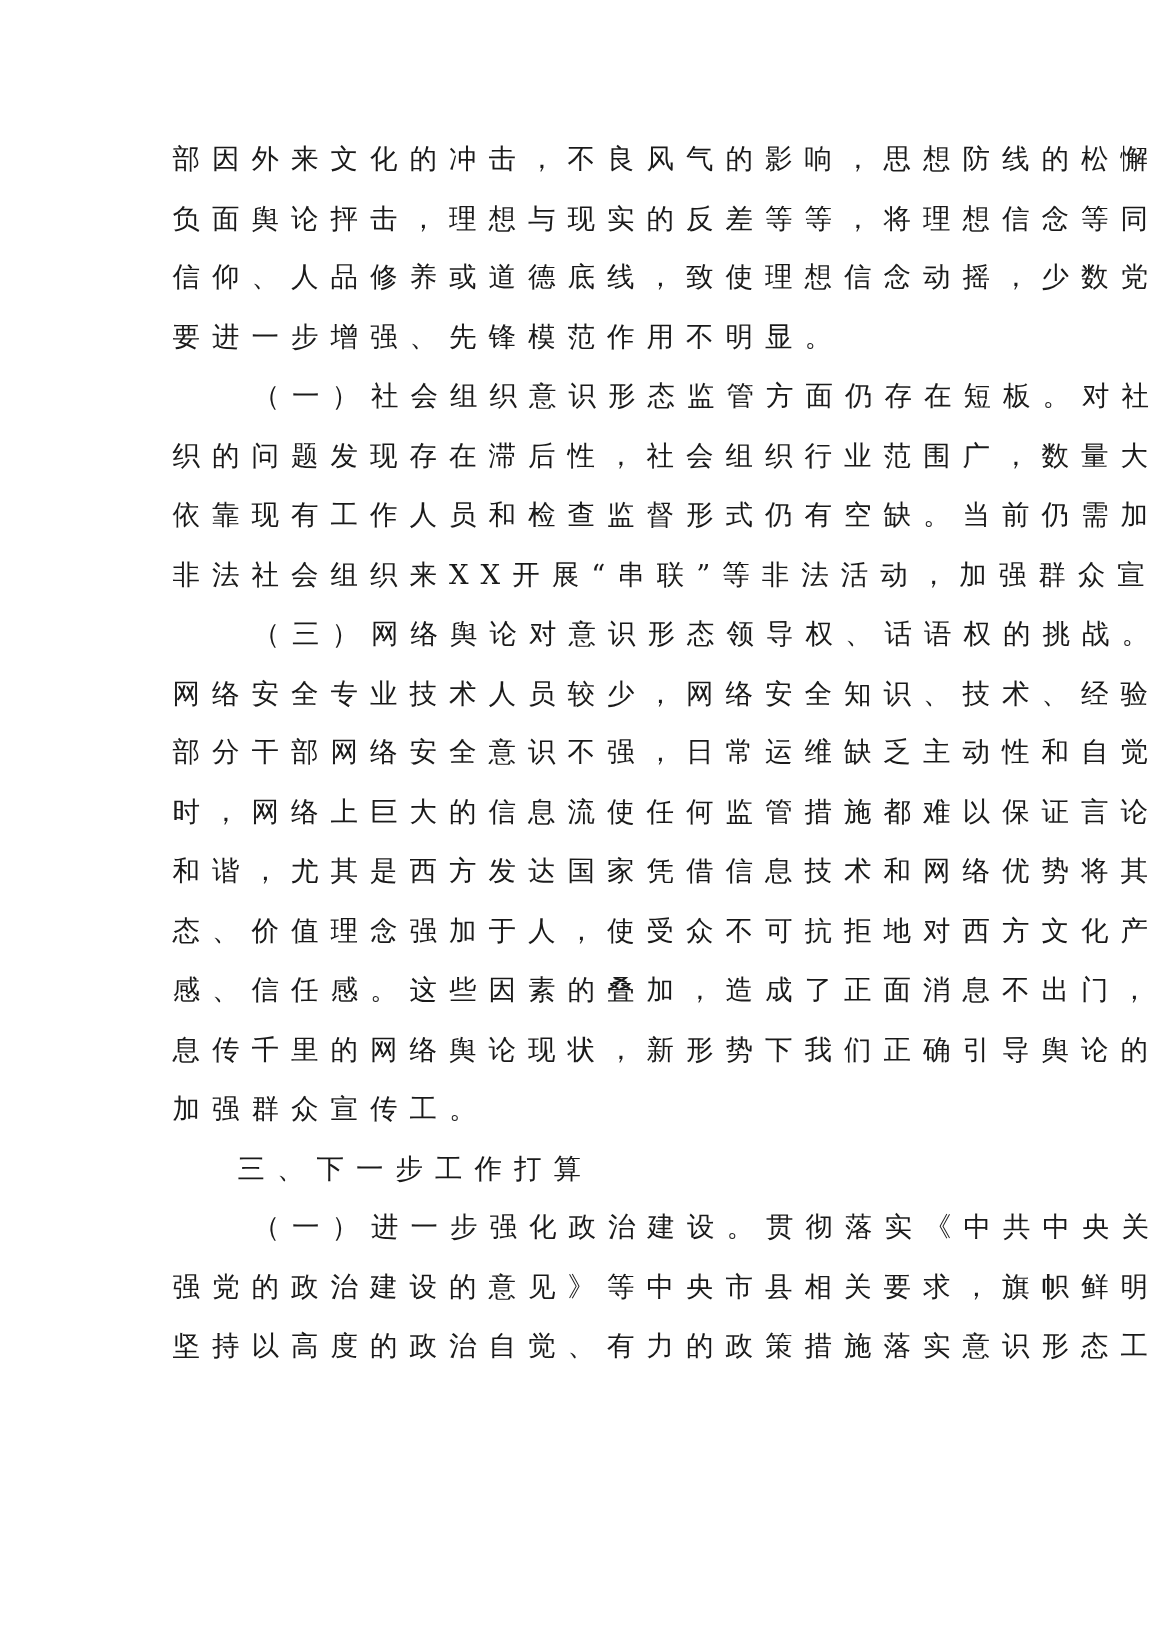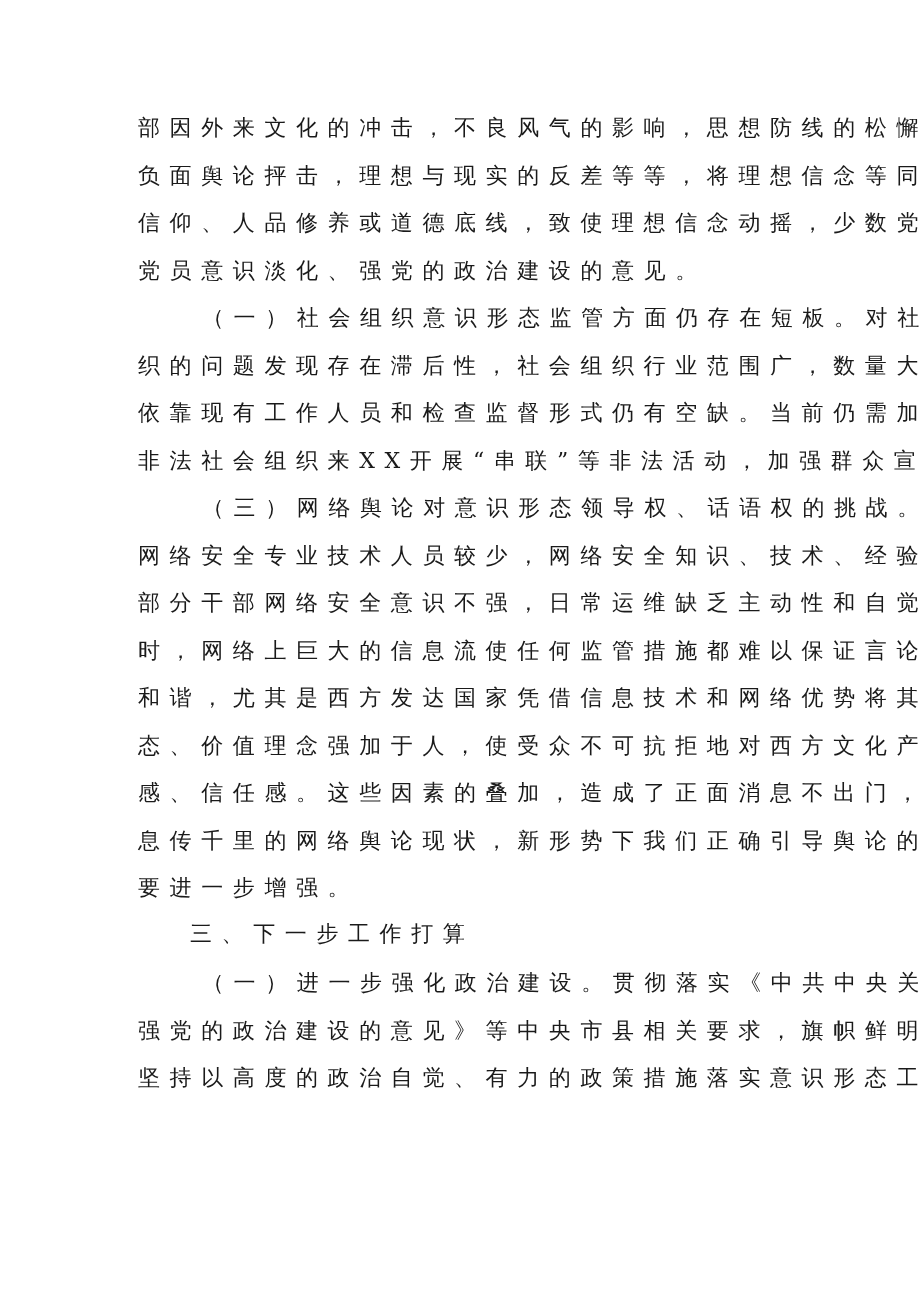--- a/index.html
+++ b/index.html
@@ -23,51 +23,51 @@
   }
   .line {
     height: 47.5px;
     line-height: 47.5px;
     font-size: 22px;
     white-space: nowrap;
     letter-spacing: 9.6px;
     word-spacing: 0;
   }
   .indent { padding-left: 64px; }
-  .indent-h { padding-left: 52px; font-family: Liberation Mono, monospace; }
+  .indent-h { padding-left: 52px; }
 </style>
 </head>
 <body>
 
 <div class="page">
 
   <div>
     <div class="line">部因外来文化的冲击，不良风气的影响，思想防线的松懈，网络</div>
     <div class="line">负面舆论抨击，理想与现实的反差等等，将理想信念等同于宗教</div>
     <div class="line">信仰、人品修养或道德底线，致使理想信念动摇，少数党员干部</div>
-    <div class="line">党员意识淡化、强党的政治建设的意见。</div>
+    <div class="line">要进一步增强、先锋模范作用不明显。</div>
   </div>
 
   <div>
     <div class="line indent">（一）社会组织意识形态监管方面仍存在短板。对社会组</div>
     <div class="line">织的问题发现存在滞后性，社会组织行业范围广，数量大,仅仅</div>
     <div class="line">依靠现有工作人员和检查监督形式仍有空缺。当前仍需加强防范</div>
     <div class="line">非法社会组织来XX开展“串联”等非法活动，加强群众宣传工</div>
   </div>
 
   <div>
     <div class="line indent">（三）网络舆论对意识形态领导权、话语权的挑战。由于</div>
     <div class="line">网络安全专业技术人员较少，网络安全知识、技术、经验欠缺，</div>
     <div class="line">部分干部网络安全意识不强，日常运维缺乏主动性和自觉性。同</div>
     <div class="line">时，网络上巨大的信息流使任何监管措施都难以保证言论的绝对</div>
     <div class="line">和谐，尤其是西方发达国家凭借信息技术和网络优势将其意识形</div>
     <div class="line">态、价值理念强加于人，使受众不可抗拒地对西方文化产生亲近</div>
     <div class="line">感、信任感。这些因素的叠加，造成了正面消息不出门，负面消</div>
     <div class="line">息传千里的网络舆论现状，新形势下我们正确引导舆论的本领需</div>
-    <div class="line">要进一步增强。</div>
+    <div class="line">加强群众宣传工。</div>
   </div>
 
   <div>
     <div class="line indent-h">三、下一步工作打算</div>
   </div>
 
   <div>
     <div class="line indent">（一）进一步强化政治建设。贯彻落实《中共中央关于加</div>
     <div class="line">强党的政治建设的意见》等中央市县相关要求，旗帜鲜明讲政治，</div>
     <div class="line">坚持以高度的政治自觉、有力的政策措施落实意识形态工作的各</div>

